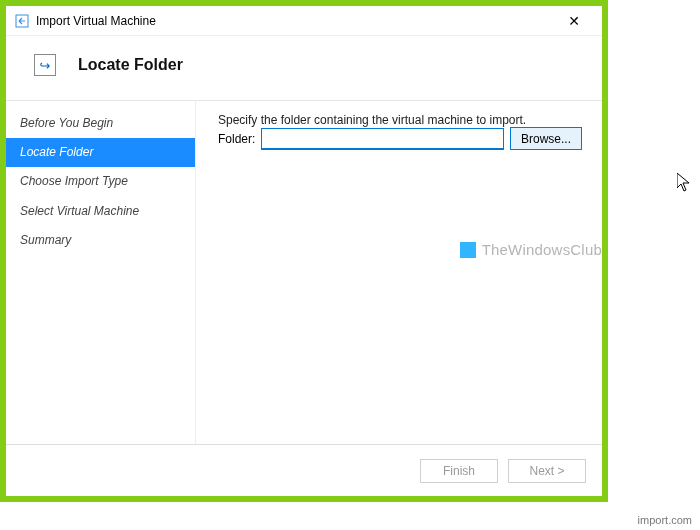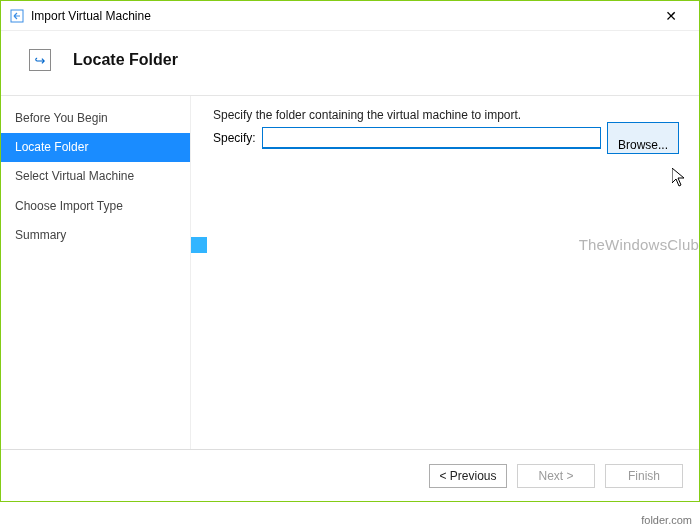--- a/index.html
+++ b/index.html
@@ -6,24 +6,24 @@
     body {
       font-family: "Segoe UI", Tahoma, sans-serif;
       font-size: 12px;
       background: #fff;
       width: 700px;
       height: 530px;
       overflow: hidden;
       color: #000;
     }
     .window {
-      width: 700px;
+      width: 608px;
       height: 502px;
       background: #fff;
-      border: 1px solid #84cc16;
+      border: 6px solid #84cc16;
       display: flex;
       flex-direction: column;
       position: relative;
     }
     .titlebar {
       height: 30px;
       display: flex;
       align-items: center;
       padding: 0 8px;
       border-bottom: 1px solid #eee;
@@ -64,20 +64,21 @@
       flex: 1;
       display: flex;
       border-top: 1px solid #e5e5e5;
       min-height: 0;
     }
     .sidebar {
       width: 190px;
       background: #fff;
       padding: 8px 0;
       border-right: 1px solid #eee;
+      font-style: italic;
     }
     .sidebar-item {
       padding: 5px 14px;
       font-size: 12px;
       color: #444;
       cursor: default;
       line-height: 1.6;
     }
     .sidebar-item.active {
       background: #1a8cff;
@@ -103,42 +104,42 @@
       flex: 1;
       height: 22px;
       border: 1px solid #0078d4;
       border-bottom: 2px solid #0078d4;
       padding: 0 4px;
       font-size: 12px;
       outline: none;
     }
     .browse-btn {
       height: 23px;
-      padding: 15px 10px;
+      padding: 4px 10px;
       font-size: 12px;
       border: 1px solid #0078d4;
       background: #e5f1fb;
       cursor: default;
       position: relative;
     }
     .cursor-arrow {
       position: absolute;
       left: 671px; top: 167px;
       pointer-events: none;
     }
     .watermark {
       position: absolute;
       top: 140px; left: 0; right: 0;
       text-align: center;
       font-size: 15px;
       color: #b5b5b5;
       letter-spacing: .2px;
       display: flex;
       align-items: center;
-      justify-content: space-between;
+      justify-content: flex-end;
       gap: 6px;
       pointer-events: none;
     }
     .wm-square {
       width: 16px; height: 16px;
       background: #32b5ff;
       display: inline-block;
     }
     .footer {
       height: 52px;
@@ -196,50 +197,49 @@
 
   <div class="body-area">
     <div class="sidebar">
       <div class="sidebar-item">
         <span>Before You Begin</span>
       </div>
       <div class="sidebar-item active">
         <span>Locate Folder</span>
       </div>
       <div class="sidebar-item">
+        <span>Choose Import Type</span>
+      </div>
+      <div class="sidebar-item">
         <span>Select Virtual Machine</span>
-      </div>
-      <div class="sidebar-item">
-        <span>Choose Import Type</span>
       </div>
       <div class="sidebar-item">
         <span>Summary</span>
       </div>
     </div>
 
     <div class="content">
       <div class="instruction">Specify the folder containing the virtual machine to import.</div>
       <div class="field-row">
-        <span class="field-label">Specify:</span>
+        <span class="field-label">Folder:</span>
         <input class="field-input" type="text" value="" style="">
         <button class="browse-btn">Browse...</button>
       </div>
 
       <div class="watermark">
         <span class="wm-square"></span>
         <span>TheWindowsClub</span>
       </div>
     </div>
   </div>
 
   <svg class="cursor-arrow" width="14" height="20" viewBox="0 0 14 20">
     <path d="M0 0 L0 15 L4 11 L7 18 L9 17 L6 10 L12 10 Z" fill="#fff" stroke="#000" stroke-width="1"></path>
   </svg>
 
   <div class="footer">
-    <button>&lt; Previous</button>
+    <button class="disabled">Finish</button>
     <button class="disabled">Next &gt;</button>
-    <button class="disabled">Finish</button>
   </div>
 
 </div>
 
-<div class="attribution">folder.com</div>
+<div class="attribution">import.com</div>
 
 </body></html>

